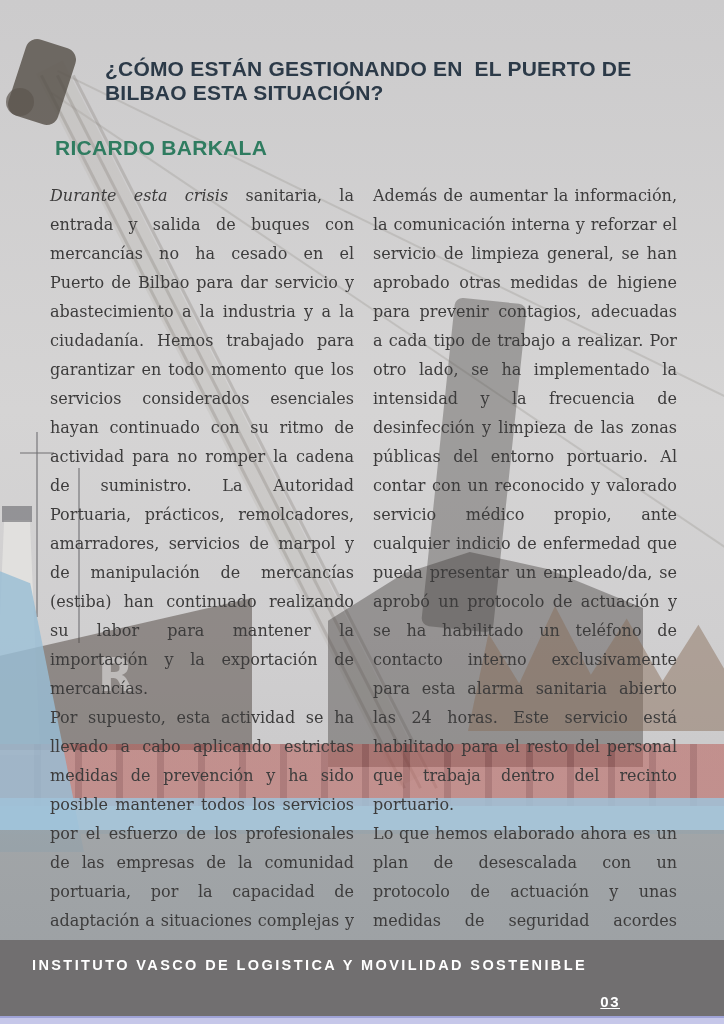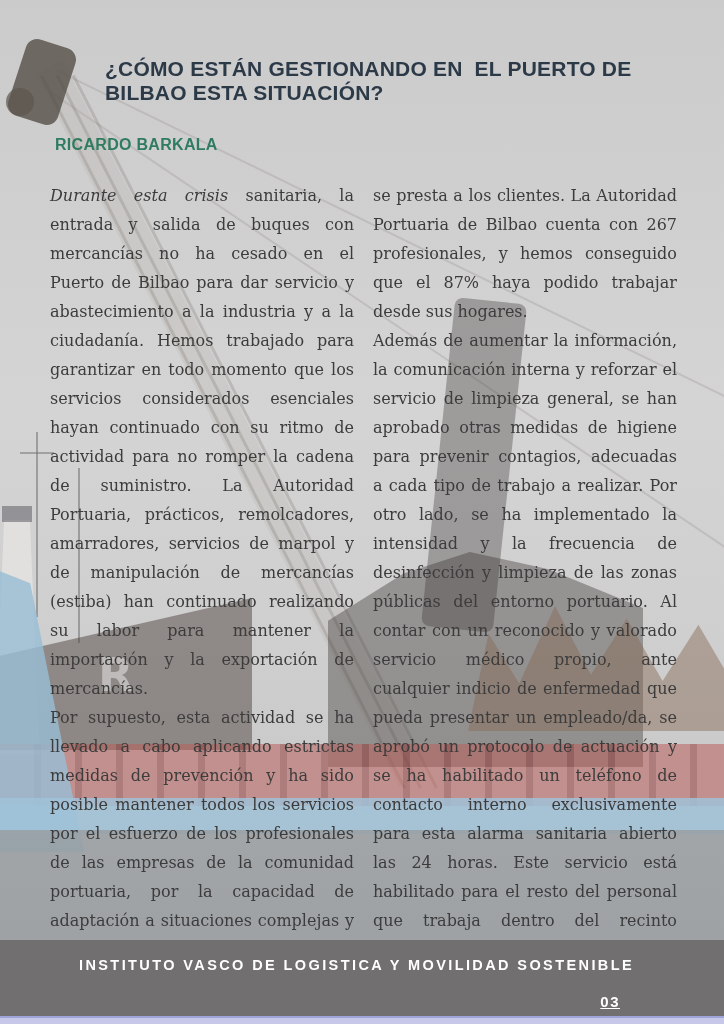--- a/index.html
+++ b/index.html
@@ -47,21 +47,21 @@
 
   .headline {
     position: absolute; left: 105px; top: 57px; width: 575px;
     font-family: "Liberation Sans", sans-serif;
     font-weight: 700; font-size: 21px; line-height: 24px;
     color: #2c3a48; letter-spacing: 0.2px;
     white-space: pre-wrap;
   }
   .speaker {
     position: absolute; left: 55px; top: 136px;
-    font-weight: 700; font-size: 16px; color: #2f7c60; letter-spacing: 0.3px;
+    font-weight: 700; font-size: 21px; color: #2f7c60; letter-spacing: 0.3px;
   }
 
   .col {
     position: absolute; top: 181px; width: 304px;
     font-family: "DejaVu Serif", serif;
     font-size: 16px; line-height: 29px;
     color: #3d3c3c; text-align: justify;
   }
   .col-left  { left: 50px; }
   .col-right { left: 373px; }
@@ -69,21 +69,20 @@
   .lead-italic { font-style: italic; }
 
   .footer-bar {
     position: absolute; left: 0; top: 940px; width: 724px; height: 76px;
     background: #716f70; color: #ffffff;
     padding: 15px 0 0 32px;
   }
   .footer-line {
     font-weight: 700; font-size: 14.5px; line-height: 20px;
     letter-spacing: 2.4px;
-    margin-left: 47px;
   }
   .page-number {
     position: absolute; right: 104px; top: 993px;
     color: #ffffff; font-weight: 700; font-size: 15px; letter-spacing: 1.5px; text-decoration: underline;
   }
   .bottom-strip {
     position: absolute; left: 0; top: 1016px; width: 724px; height: 8px;
     background: #c6c7e9; border-top: 2px solid #9fa3d6;
   }
 </style>
@@ -124,21 +123,20 @@
 
     <div class="speaker">RICARDO BARKALA</div>
 
     <div class="col col-left">
       <p><span class="lead-italic">Durante esta crisis</span><span> sanitaria, la entrada y salida de buques con mercancías no ha cesado en el Puerto de Bilbao para dar servicio y abastecimiento a la industria y a la ciudadanía. Hemos trabajado para garantizar en todo momento que los servicios considerados esenciales hayan continuado con su ritmo de actividad para no romper la cadena de suministro. La Autoridad Portuaria, prácticos, remolcadores, amarradores, servicios de marpol y de manipulación de mercancías (estiba) han continuado realizando su labor para mantener la importación y la exportación de mercancías.</span></p>
       <p>Por supuesto, esta actividad se ha llevado a cabo aplicando estrictas medidas de prevención y ha sido posible mantener todos los servicios por el esfuerzo de los profesionales de las empresas de la comunidad portuaria, por la capacidad de adaptación a situaciones complejas y por el alto grado de digitalización del Puerto de Bilbao, que permite que los intercambios de información asociados al paso de buques y mercancías se realicen de manera telemática a través de la plataforma epuertobilbao.</p>
 
     </div>
 
     <div class="col col-right">
-      <p>se presta a los clientes. La Autoridad Portuaria de Bilbao cuenta con 267 profesionales, y hemos conseguido que el 87% haya podido trabajar desde sus hogares.</p>
       <p>Además de aumentar la información, la comunicación interna y reforzar el servicio de limpieza general, se han aprobado otras medidas de higiene para prevenir contagios, adecuadas a cada tipo de trabajo a realizar. Por otro lado, se ha implementado la intensidad y la frecuencia de desinfección y limpieza de las zonas públicas del entorno portuario. Al contar con un reconocido y valorado servicio médico propio, ante cualquier indicio de enfermedad que pueda presentar un empleado/da, se aprobó un protocolo de actuación y se ha habilitado un teléfono de contacto interno exclusivamente para esta alarma sanitaria abierto las 24 horas. Este servicio está habilitado para el resto del personal que trabaja dentro del recinto portuario.</p>
       <p>Lo que hemos elaborado ahora es un plan de desescalada con un protocolo de actuación y unas medidas de seguridad acordes también a cada puesto de trabajo que incluye medidas a aplicar por quien visite nuestras instalaciones.</p>
     </div>
 
     <div class="footer-bar">
       <div class="footer-line">INSTITUTO VASCO DE LOGISTICA Y MOVILIDAD SOSTENIBLE</div>
     </div>
     <div class="page-number">03</div>
     <div class="bottom-strip"></div>
 

